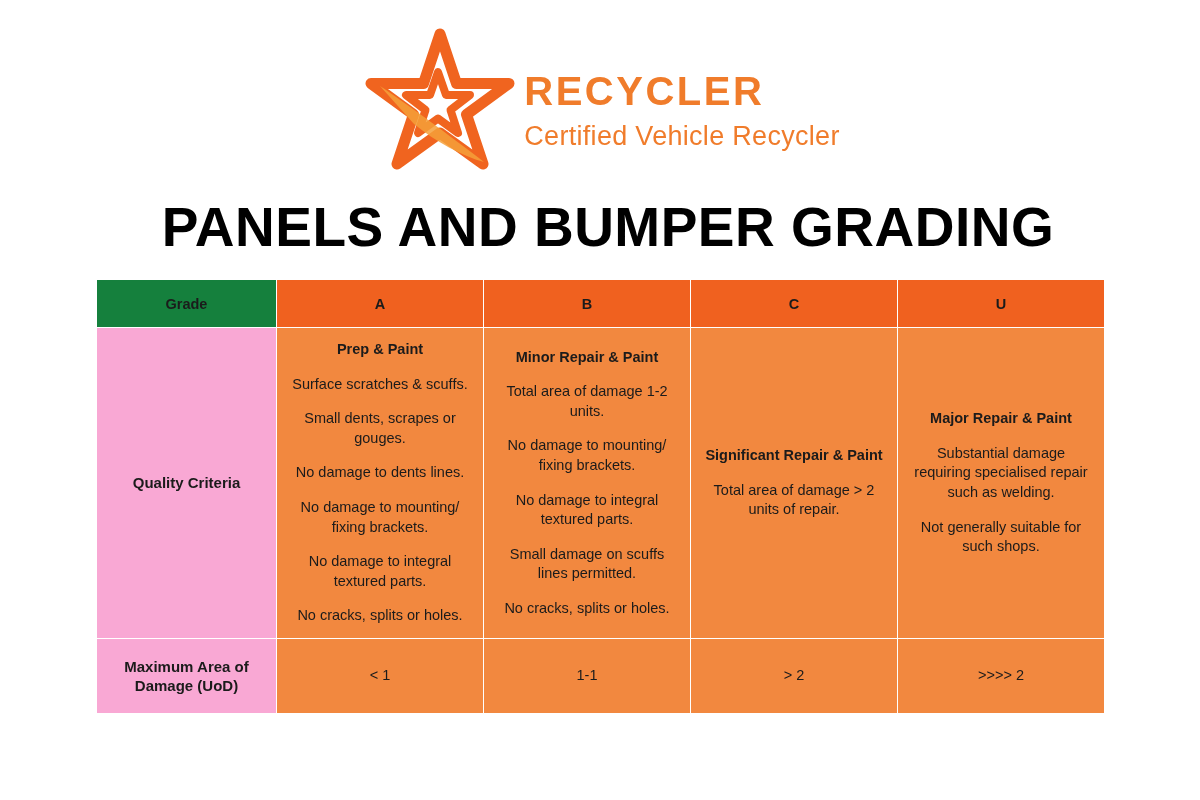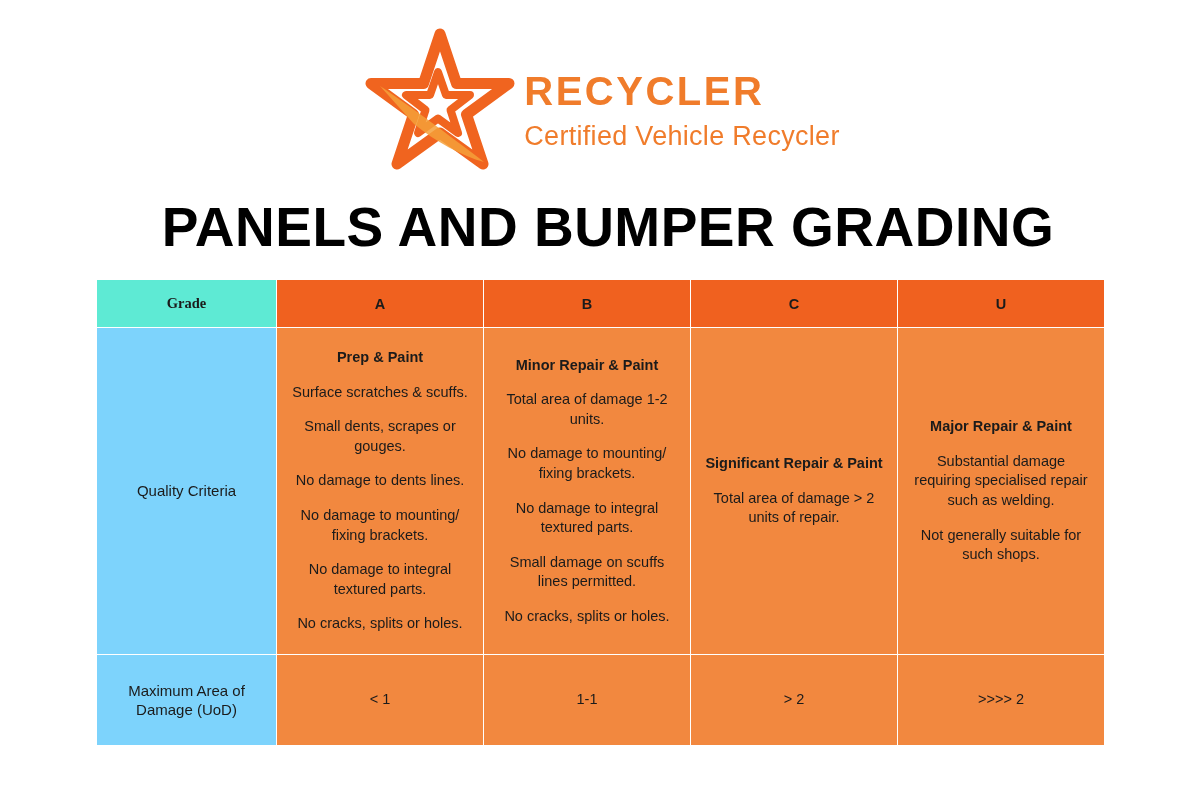--- a/index.html
+++ b/index.html
@@ -84,42 +84,41 @@
     top: 279px;
     left: 96px;
     width: 1008px;
     border-collapse: collapse;
     table-layout: fixed;
   }
   .grading-table td {
     border: 1px solid #ffffff;
     vertical-align: middle;
     text-align: center;
-    padding: 14px 10px;
+    padding: 6px 10px;
     color: #1b1b1b;
   }
   .col-label { width: 180px; }
   .col-grade { width: 207px; }
 
   tr.header-row td {
     background: #f0611f;
     height: 47px;
     font-size: 14.5px;
     font-weight: bold;
     padding: 0 6px;
   }
   tr.header-row td.header-label {
-    background: #5eead4;
-    font-family: Liberation Serif, serif;
+    background: #15803d;
   }
 
   td.label-cell {
-    background: #7dd3fc;
+    background: #f9a8d4;
     font-size: 15px;
-    font-weight: normal;
+    font-weight: bold;
     line-height: 1.3;
   }
   td.body-cell {
     background: #f2883f;
     font-size: 14.5px;
     line-height: 1.35;
   }
   tr.criteria-row td {
     height: 298px;
   }

